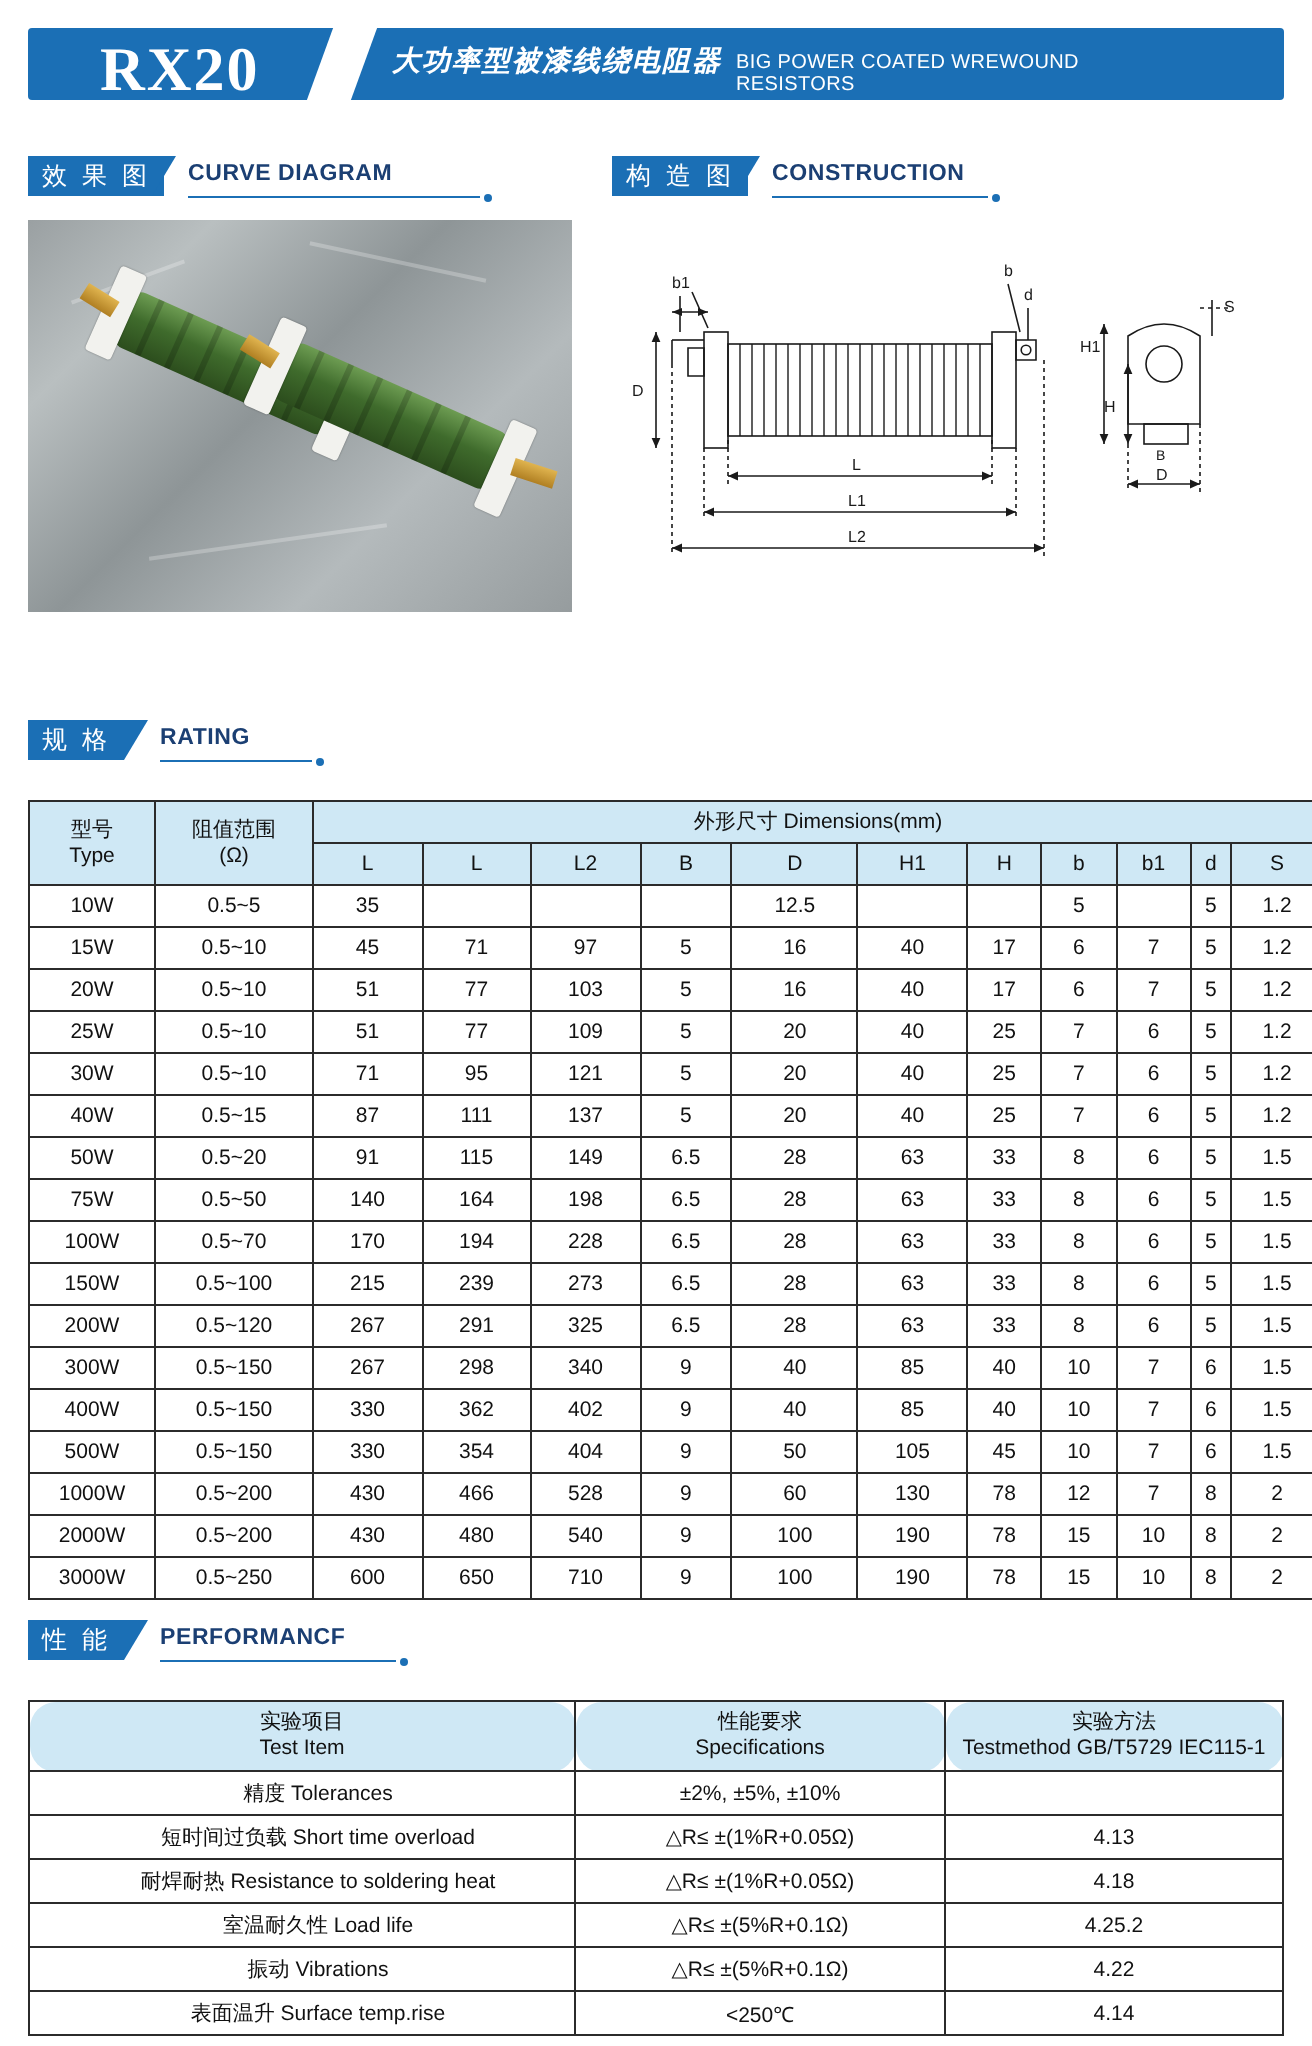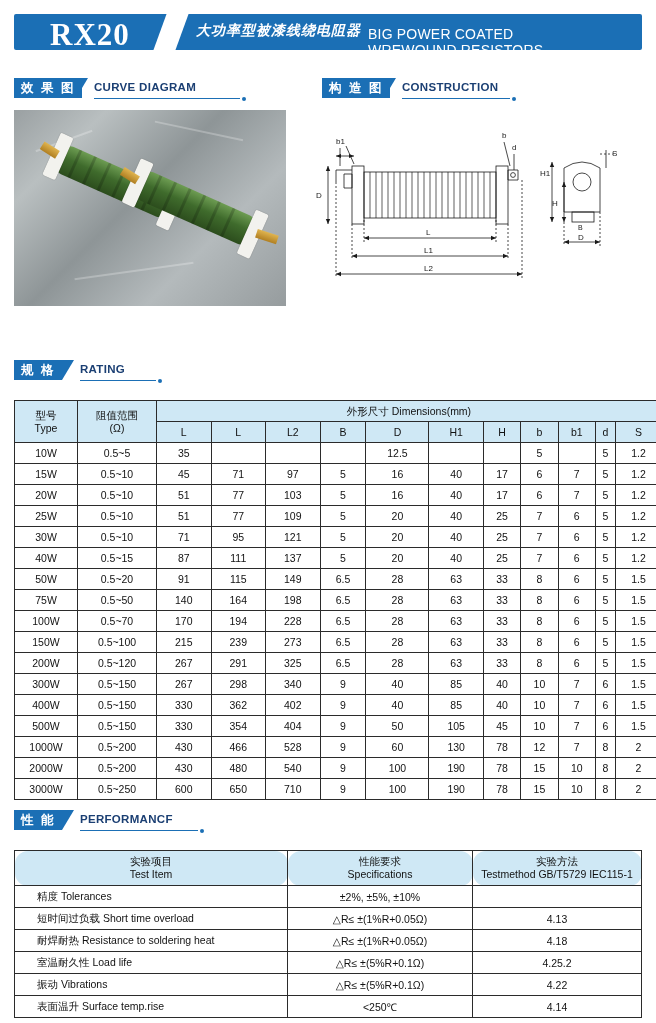--- a/index.html
+++ b/index.html
@@ -32,28 +32,28 @@
     position:absolute;left:160px;top:0;width:22px;height:36px;
     background:#ffffff;
     transform:skewX(-20deg);
   }
   .header-cn{
     position:absolute;left:196px;top:8px;
     font-size:14px;font-weight:bold;color:#ffffff;letter-spacing:1px;font-style:italic;
   }
   .header-en{
     position:absolute;left:368px;top:12px;
-    font-size:14px;color:#ffffff;letter-spacing:0.2px;
+    font-size:10px;color:#ffffff;letter-spacing:0.2px;
   }
 
   
   .sect{position:absolute;height:22px;}
   .sect .cn{
     position:absolute;left:0;top:0;height:20px;line-height:20px;
-    background:#1b6fb5;color:#fff;font-size:12.5px;font-weight:bold;
+    background:#1b6fb5;color:#fff;font-size:12.5px;font-weight:normal;
     padding:0 7px;letter-spacing:2px;
   }
   .sect .tri{
     position:absolute;top:0;width:0;height:0;
     border-top:20px solid #1b6fb5;
     border-right:12px solid transparent;
   }
   .sect .en{
     position:absolute;top:3px;
     font-size:11.5px;color:#1b3f73;font-weight:bold;letter-spacing:0.3px;
@@ -129,42 +129,42 @@
   .perf th,.perf td{
     border:1px solid #2b2b2b;
     height:21px;
     padding:0 6px;
     background:#fff;
     text-align:center;
   }
   .perf thead th{
     background:#cfe8f5;font-weight:normal;line-height:13px;height:34px;border-radius:13px;
   }
-  .perf td.item{text-align:left;padding-left:22px;}
+  .perf td.item{text-align:center;padding-left:22px;}
 </style>
 </head>
 <body>
 
 <div class="header">
   <div class="header-bar"></div>
   <div class="header-slash"></div>
   <div class="model">RX20</div>
   <div class="header-cn">大功率型被漆线绕电阻器</div>
   <div class="header-en">BIG POWER COATED WREWOUND RESISTORS</div>
 </div>
 
 <div class="sect" style="left:14px;top:78px;width:260px;">
   <div class="cn">效 果 图</div>
   <div class="tri" style="left:62px;"></div>
   <div class="en" style="left:80px;">CURVE DIAGRAM</div>
   <div class="uline" style="left:80px;width:146px;"></div>
   <div class="dot" style="left:228px;"></div>
 </div>
 
-<div class="sect" style="left:322px;top:78px;width:260px;text-align:right;">
+<div class="sect" style="left:306px;top:78px;width:260px;text-align:right;">
   <div class="cn">构 造 图</div>
   <div class="tri" style="left:62px;"></div>
   <div class="en" style="left:80px;">CONSTRUCTION</div>
   <div class="uline" style="left:80px;width:108px;"></div>
   <div class="dot" style="left:190px;"></div>
 </div>
 
 <div class="photo">
   <div class="speck" style="left:20px;top:30px;width:60px;height:2px;transform:rotate(-20deg);"></div>
   <div class="speck" style="left:140px;top:20px;width:90px;height:1.5px;transform:rotate(12deg);"></div>

